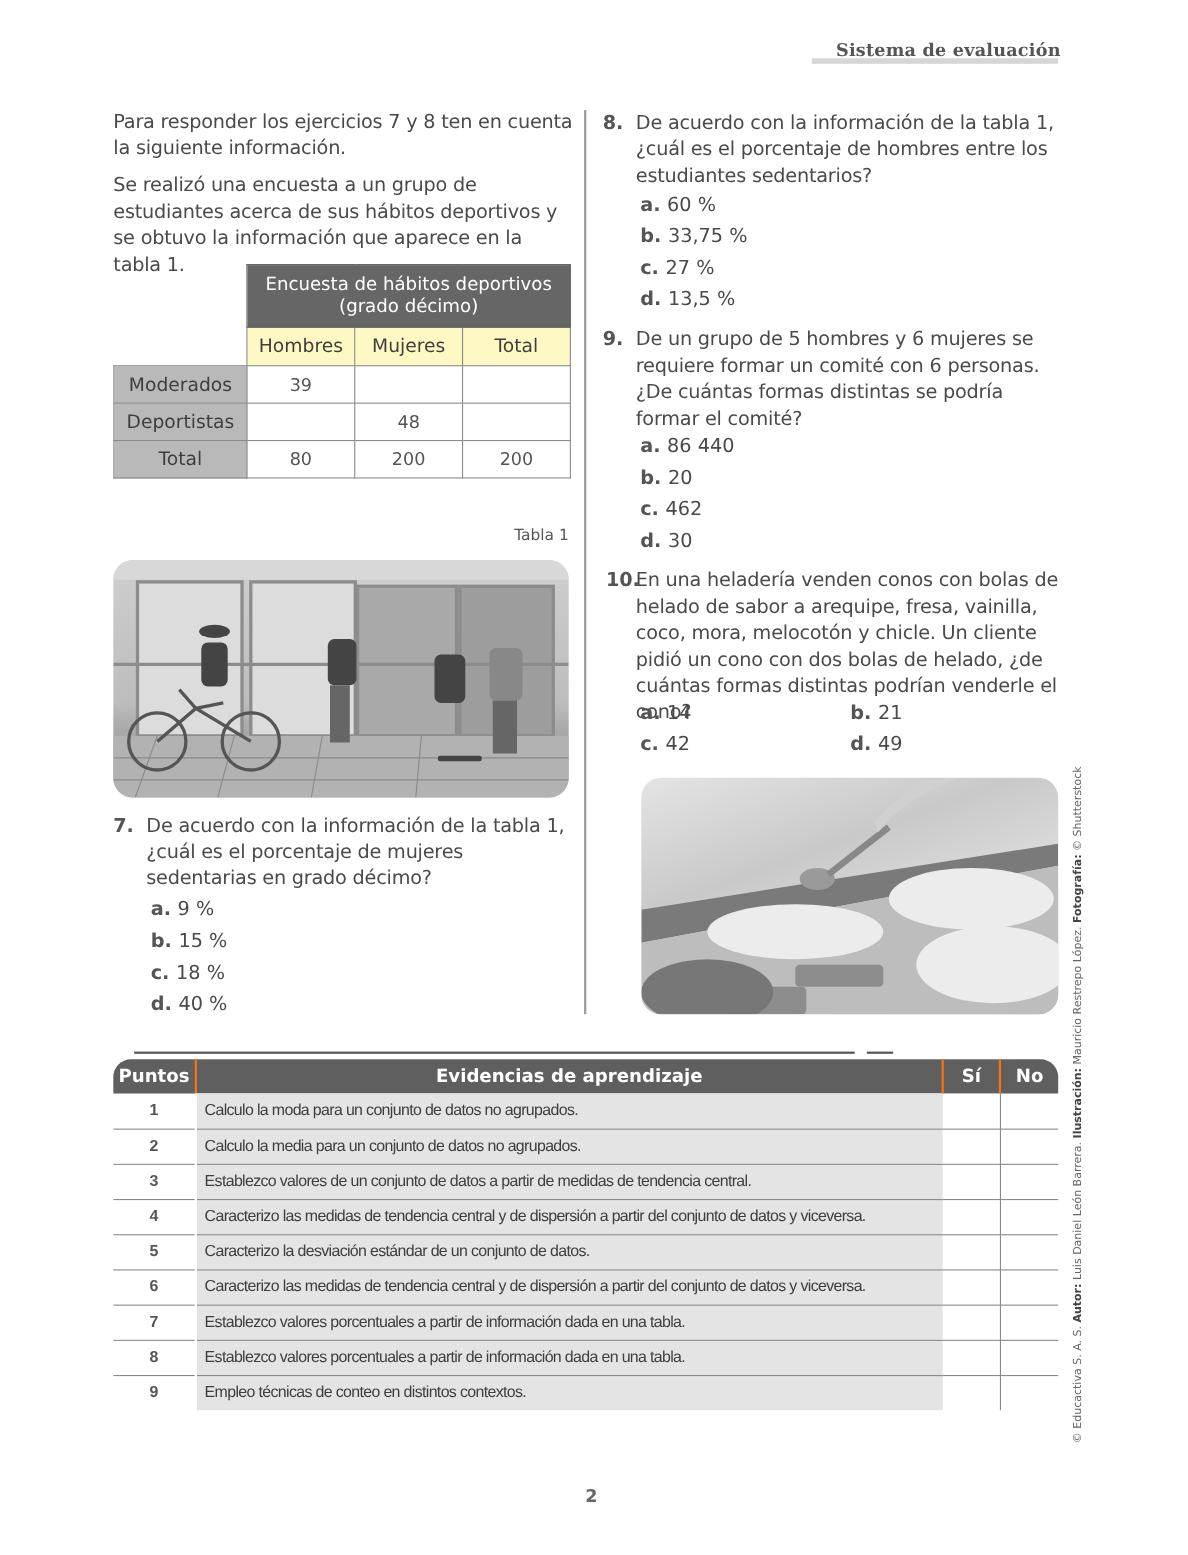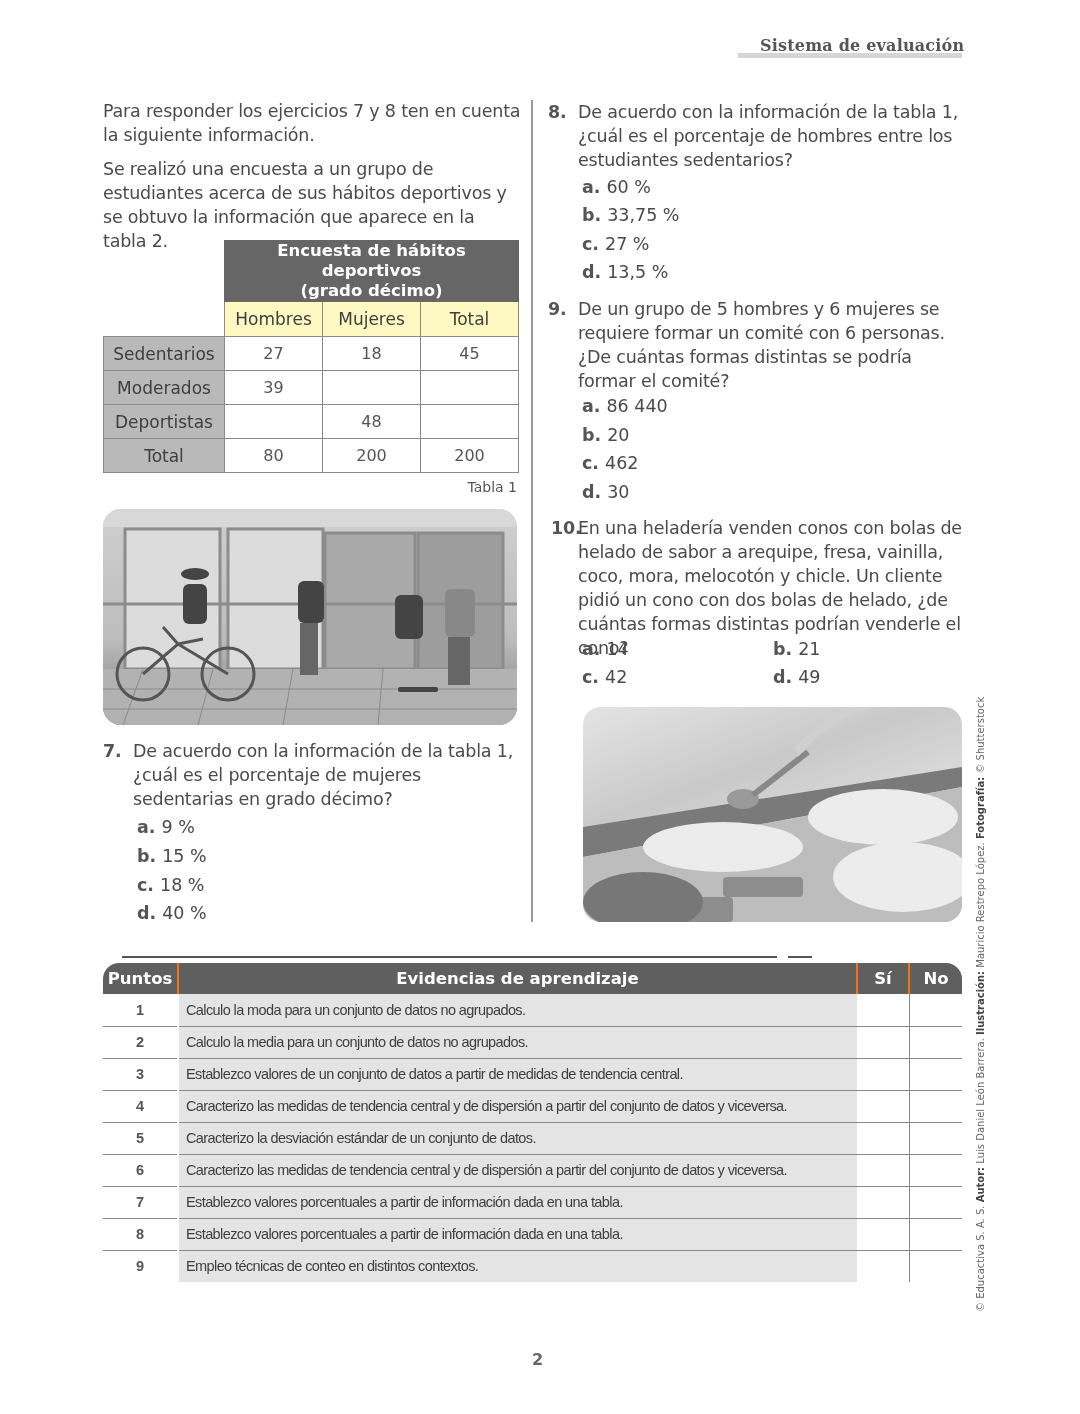--- a/index.html
+++ b/index.html
@@ -10,21 +10,21 @@
   .header-bar { position: absolute; left: 738px; top: 53px; width: 224px; height: 5px; background: #d6d6d6; }
 
   .col-divider { position: absolute; left: 531px; top: 100px; width: 2px; height: 822px; background: #9a9a9a; }
 
   .intro p { position: absolute; left: 103px; width: 420px; font-size: 17.5px; line-height: 24px; color: #4a4a4a; letter-spacing: -0.2px; }
 
   
   .survey { position: absolute; left: 103px; top: 240px; border-collapse: collapse; font-size: 16px; }
   .survey td, .survey th { border: 1px solid #8a8a8a; text-align: center; font-weight: normal; }
   .survey .empty { border: none; background: transparent; }
-  .survey .title { background: #666666; color: #ffffff; font-weight: bold; font-size: 16.5px; height: 57px; line-height: 20px; border-color: #666; }
+  .survey .title { background: #666666; color: #ffffff; font-weight: normal; font-size: 16.5px; height: 57px; line-height: 20px; border-color: #666; }
   .survey .colhead { background: #fef9c3; color: #3e3e3e; height: 35px; font-size: 17px; }
   .survey .rowhead { background: #b9b9b9; color: #3e3e3e; width: 121px; height: 34px; font-size: 17px; }
   .survey .cell { background: #fff; color: #555; width: 98px; height: 34px; }
   .table-caption { position: absolute; left: 440px; top: 479px; width: 77px; text-align: right; font-size: 14px; color: #555; }
 
   
   .photo { position: absolute; border-radius: 18px; overflow: hidden; }
   .photo-skaters { left: 103px; top: 509px; width: 414px; height: 216px; background: linear-gradient(180deg, #cfcfcf 0%, #bdbdbd 60%, #a8a8a8 72%, #9a9a9a 100%); }
   .photo-icecream { left: 583px; top: 707px; width: 379px; height: 215px; background: linear-gradient(160deg, #e4e4e4 0%, #c9c9c9 35%, #d8d8d8 55%, #9c9c9c 100%); }
 
@@ -55,43 +55,37 @@
 </head>
 <body>
 
 <div class="header-title">Sistema de evaluación</div>
 <div class="header-bar"></div>
 
 <div class="col-divider"></div>
 
 <div class="intro">
   <p style="top:99px">Para responder los ejercicios 7 y 8 ten en cuenta la siguiente información.</p>
-  <p style="top:157px">Se realizó una encuesta a un grupo de estudiantes acerca de sus hábitos deportivos y se obtuvo la información que aparece en la tabla 2.</p>
+  <p style="top:157px">Se realizó una encuesta a un grupo de estudiantes acerca de sus hábitos deportivos y se obtuvo la información que aparece en la tabla 1.</p>
 </div>
 
 <table class="survey">
   <tbody>
       <tr>
     <td class="empty"></td>
     <th class="title" colspan="3">
       <div>Encuesta de hábitos deportivos</div>
       <div>(grado décimo)</div>
     </th>
   </tr>
   <tr>
     <td class="empty"></td>
     <th class="colhead">Hombres</th>
     <th class="colhead">Mujeres</th>
     <th class="colhead">Total</th>
-  </tr>
-  <tr>
-    <th class="rowhead">Sedentarios</th>
-    <td class="cell">27</td>
-    <td class="cell">18</td>
-    <td class="cell">45</td>
   </tr>
   <tr>
     <th class="rowhead">Moderados</th>
     <td class="cell">39</td>
     <td class="cell"></td>
     <td class="cell"></td>
   </tr>
   <tr>
     <th class="rowhead">Deportistas</th>
     <td class="cell"></td>

